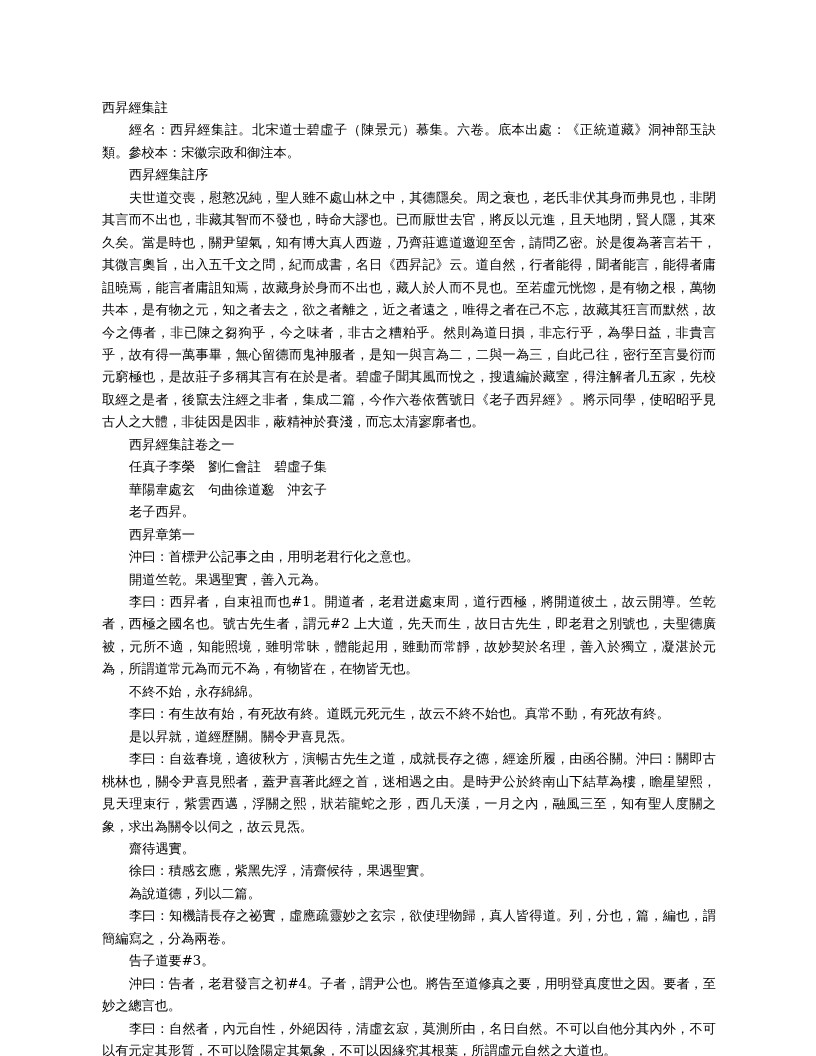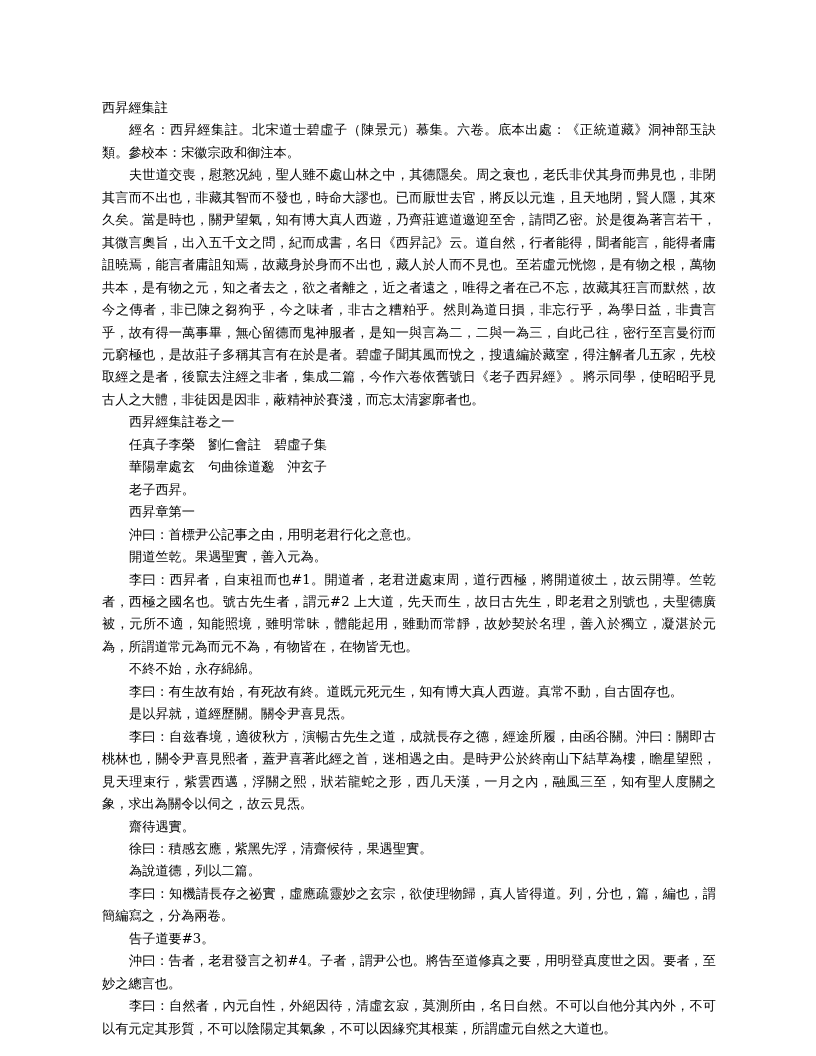--- a/index.html
+++ b/index.html
@@ -40,31 +40,32 @@
     text-indent: 27px;
   }
 </style>
 </head>
 <body>
 
 <div class="page">
   <div class="doc-body">
     <p class="para indent" style="text-indent:0">西昇經集註</p>
     <p class="para indent">經名：西昇經集註。北宋道士碧虛子（陳景元）慕集。六卷。底本出處：《正統道藏》洞神部玉訣類。參校本：宋徽宗政和御注本。</p>
+    <p class="para indent">西昇經集註序</p>
     <p class="para indent">夫世道交喪，慰憝况純，聖人雖不處山林之中，其德隱矣。周之衰也，老氏非伏其身而弗見也，非閉其言而不出也，非藏其智而不發也，時命大謬也。已而厭世去官，將反以元進，且天地閉，賢人隱，其來久矣。當是時也，關尹望氣，知有博大真人西遊，乃齊莊遮道邀迎至舍，請問乙密。於是復為著言若干，其微言奧旨，出入五千文之問，紀而成書，名日《西昇記》云。道自然，行者能得，聞者能言，能得者庸詛曉焉，能言者庸詛知焉，故藏身於身而不出也，藏人於人而不見也。至若虛元恍惚，是有物之根，萬物共本，是有物之元，知之者去之，欲之者離之，近之者遠之，唯得之者在己不忘，故藏其狂言而默然，故今之傳者，非已陳之芻狗乎，今之味者，非古之糟粕乎。然則為道日損，非忘行乎，為學日益，非貴言乎，故有得一萬事畢，無心留德而鬼神服者，是知一與言為二，二與一為三，自此己往，密行至言曼衍而元窮極也，是故莊子多稱其言有在於是者。碧虛子聞其風而悅之，搜遺編於藏室，得注解者几五家，先校取經之是者，後竄去注經之非者，集成二篇，今作六卷依舊號日《老子西昇經》。將示同學，使昭昭乎見古人之大體，非徒因是因非，蔽精神於賽淺，而忘太清寥廓者也。</p>
     <p class="para indent">西昇經集註卷之一</p>
     <p class="para indent">任真子李榮　劉仁會註　碧虛子集</p>
     <p class="para indent">華陽韋處玄　句曲徐道邈　沖玄子</p>
     <p class="para indent">老子西昇。</p>
     <p class="para indent">西昇章第一</p>
     <p class="para indent">沖曰：首標尹公記事之由，用明老君行化之意也。</p>
     <p class="para indent">開道竺乾。果遇聖實，善入元為。</p>
     <p class="para indent">李曰：西昇者，自束祖而也#1。開道者，老君迸處束周，道行西極，將開道彼土，故云開導。竺乾者，西極之國名也。號古先生者，謂元#2 上大道，先天而生，故日古先生，即老君之別號也，夫聖德廣被，元所不適，知能照境，雖明常昧，體能起用，雖動而常靜，故妙契於名理，善入於獨立，凝湛於元為，所謂道常元為而元不為，有物皆在，在物皆无也。</p>
     <p class="para indent">不終不始，永存綿綿。</p>
-    <p class="para indent">李曰：有生故有始，有死故有終。道既元死元生，知有博大真人西遊。真常不動，自古固存也。</p>
+    <p class="para indent">李曰：有生故有始，有死故有終。道既元死元生，故云不終不始也。真常不動，有死故有終。</p>
     <p class="para indent">是以昇就，道經歷關。關令尹喜見炁。</p>
     <p class="para indent">李曰：自兹春境，適彼秋方，演暢古先生之道，成就長存之德，經途所履，由函谷關。沖曰：關即古桃林也，關令尹喜見熙者，蓋尹喜著此經之首，迷相遇之由。是時尹公於終南山下結草為樓，瞻星望熙，見天理束行，紫雲西邁，浮關之熙，狀若龍蛇之形，西几天漢，一月之內，融風三至，知有聖人度關之象，求出為關令以伺之，故云見炁。</p>
     <p class="para indent">齋待遇實。</p>
     <p class="para indent">徐曰：積感玄應，紫黑先浮，清齋候待，果遇聖實。</p>
     <p class="para indent">為說道德，列以二篇。</p>
     <p class="para indent">李曰：知機請長存之祕實，虛應疏靈妙之玄宗，欲使理物歸，真人皆得道。列，分也，篇，編也，謂簡編寫之，分為兩卷。</p>
     <p class="para indent">告子道要#3。</p>
     <p class="para indent">沖曰：告者，老君發言之初#4。子者，謂尹公也。將告至道修真之要，用明登真度世之因。要者，至妙之總言也。</p>
     <p class="para indent">李曰：自然者，內元自性，外絕因待，清虛玄寂，莫測所由，名日自然。不可以自他分其內外，不可以有元定其形質，不可以陰陽定其氣象，不可以因緣究其根葉，所謂虛元自然之大道也。</p>
   </div>

